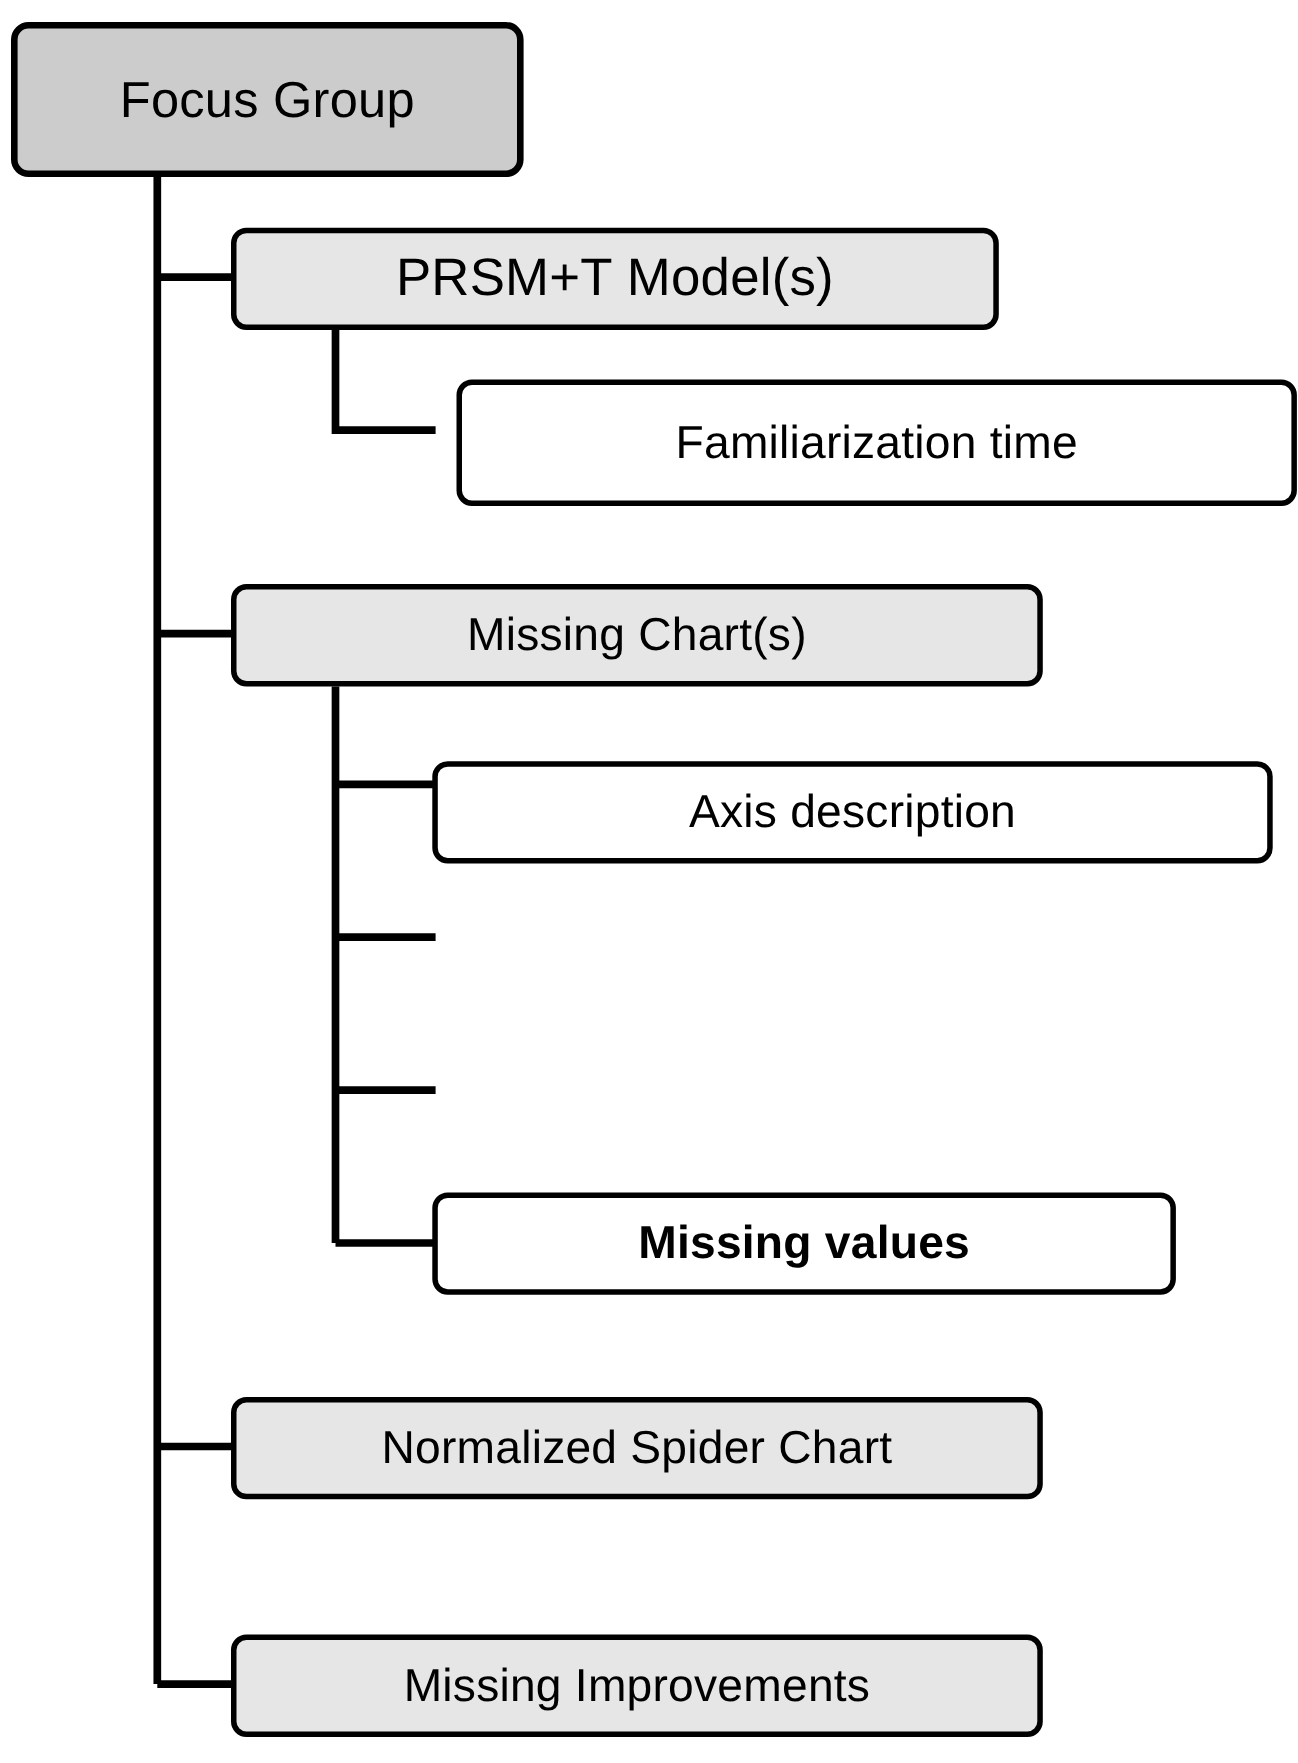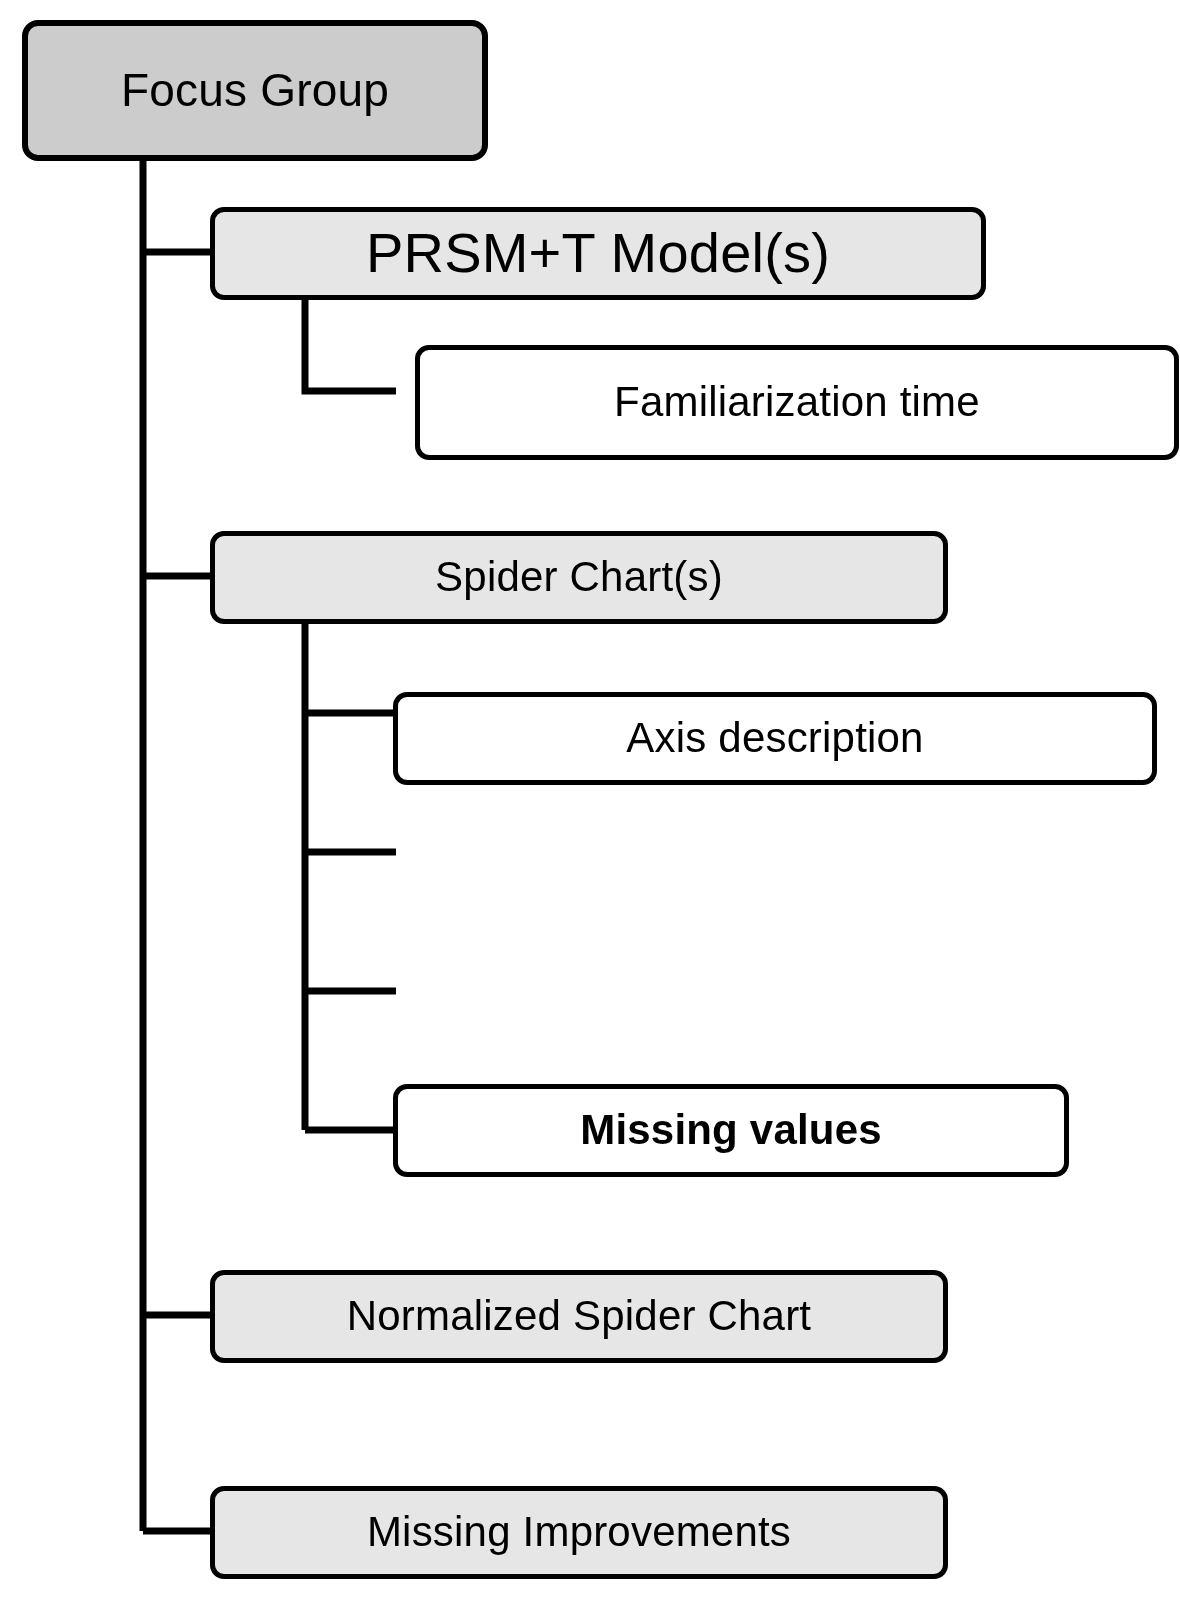--- a/index.html
+++ b/index.html
@@ -76,34 +76,34 @@
       <path d="M 305 300 L 305 391 L 396 391"></path>
 
       <path d="M 305 624 L 305 1130"></path>
       <path d="M 305 713 L 396 713"></path>
       <path d="M 305 852 L 396 852"></path>
       <path d="M 305 991 L 396 991"></path>
       <path d="M 305 1130 L 396 1130"></path>
     </g>
   </svg>
 
-  <div class="node root" style="left:22px; top:20px; width:466px; height:141px; font-size:46px;">
+  <div class="node root" style="left:10px; top:20px; width:466px; height:141px; font-size:46px;">
     <span class="node-label">Focus Group</span>
   </div>
 
-  <div class="node level1" style="left:210px; top:207px; width:776px; height:93px; font-size:56px;">
+  <div class="node level1" style="left:210px; top:207px; width:698px; height:93px; font-size:48px;">
     <span class="node-label">PRSM+T Model(s)</span>
   </div>
 
   <div class="node level2" style="left:415px; top:345px; width:764px; height:115px; font-size:42px;">
     <span class="node-label">Familiarization time</span>
   </div>
 
   <div class="node level1" style="left:210px; top:531px; width:738px; height:93px; font-size:42px;">
-    <span class="node-label">Spider Chart(s)</span>
+    <span class="node-label">Missing Chart(s)</span>
   </div>
 
   <div class="node level2" style="left:393px; top:668px; width:764px; height:93px; font-size:42px;margin-top:24px;">
     <span class="node-label">Axis description</span>
   </div>
 
 
 
   <div class="node level2" style="left:393px; top:1084px; width:676px; height:93px; font-size:42px;font-weight:bold;">
     <span class="node-label">Missing values</span>

